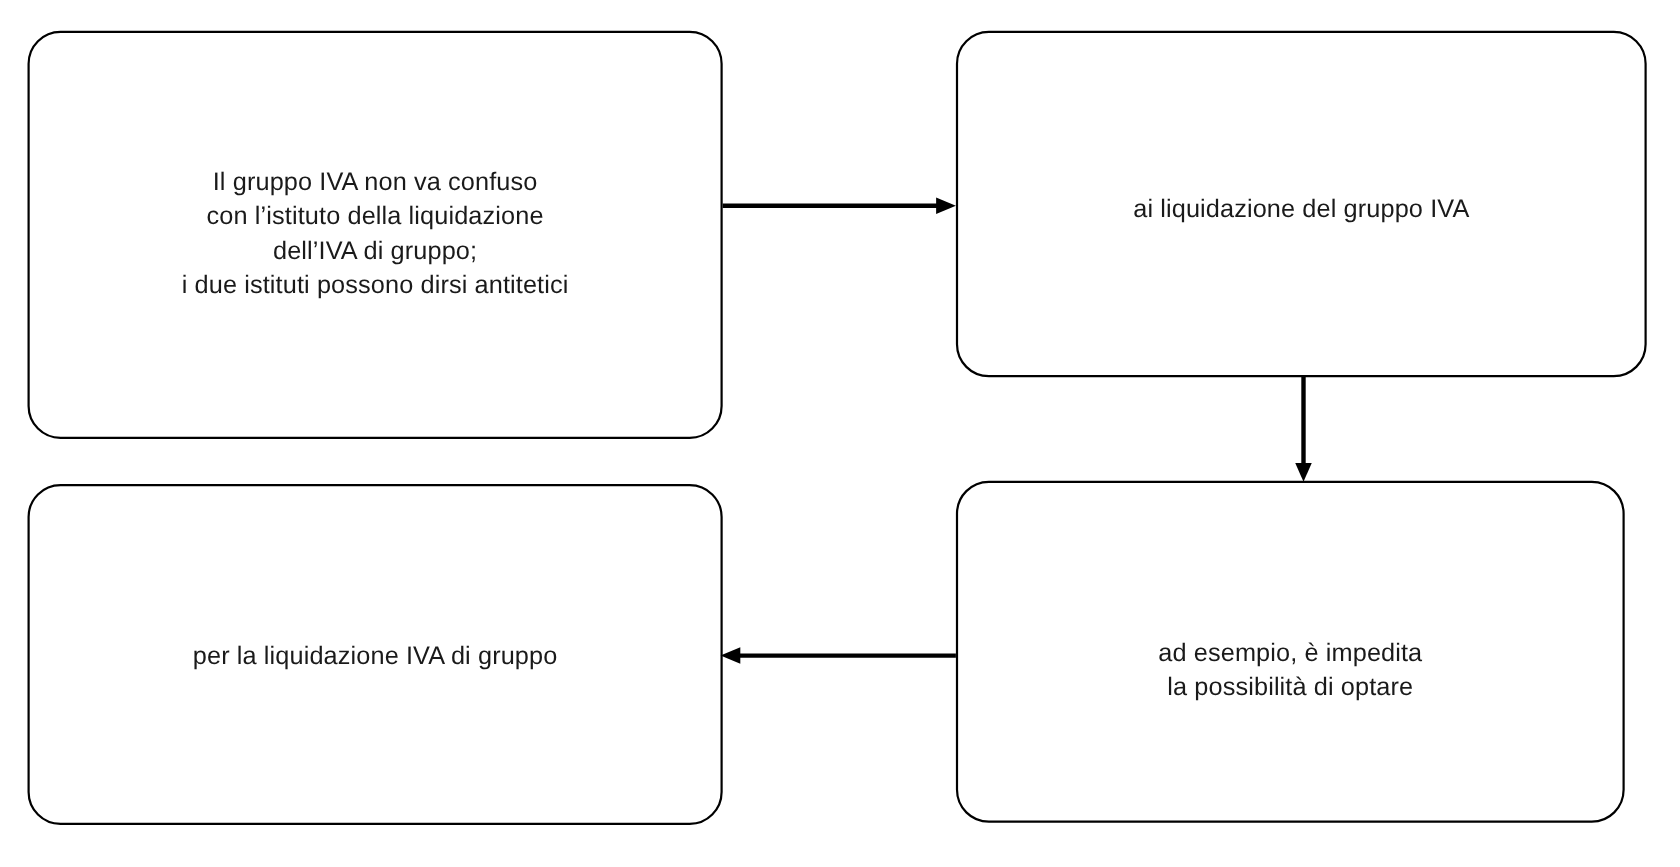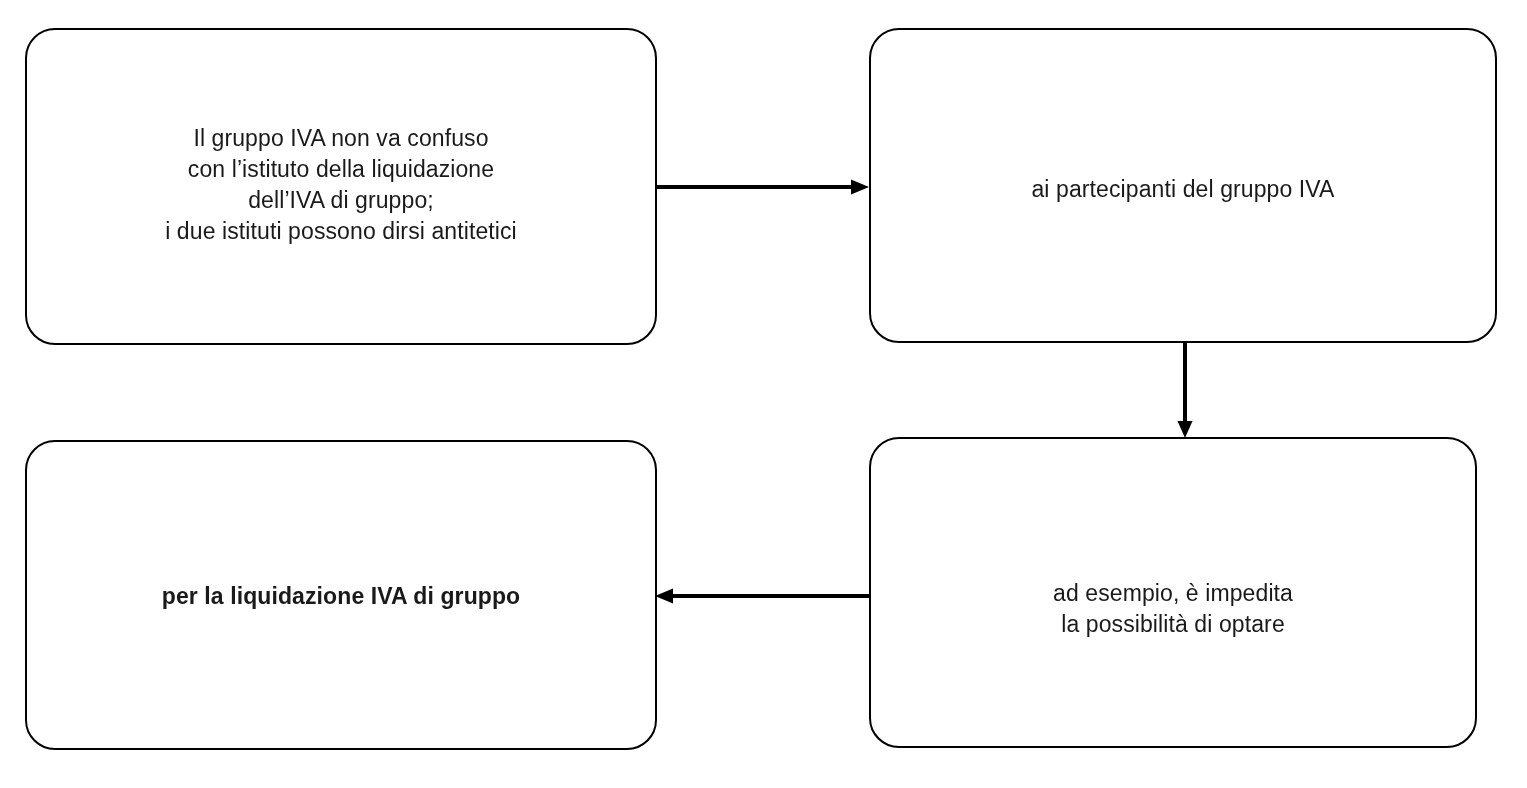--- a/index.html
+++ b/index.html
@@ -32,29 +32,29 @@
   .node-label {
     font-family: "Liberation Sans", "DejaVu Sans", sans-serif;
     font-size: 23px;
     line-height: 31px;
     color: #1a1a1a;
     white-space: pre-line;
     letter-spacing: 0.1px;
     padding: 0 14px;
   }
   
-  #node-1 { left: 25px;  top: 28px;  width: 632px; height: 317px; }
+  #node-1 { left: 25px;  top: 28px;  width: 632px; height: 371px; }
   #node-2 { left: 869px; top: 28px;  width: 628px; height: 315px; }
   #node-3 { left: 25px;  top: 440px; width: 632px; height: 310px; }
   #node-4 { left: 869px; top: 437px; width: 608px; height: 311px; }
 
   
   #node-2 .node-label { position: relative; top: 4px; }
   #node-4 .node-label { position: relative; top: 16px; }
-  #node-3 .node-label { position: relative; top: 1px; font-weight: bold; }
+  #node-3 .node-label { position: relative; top: 1px; }
   #node-1 .node-label { position: relative; top: -2px; }
 
   .edge {
     position: absolute;
     overflow: visible;
   }
   .edge svg { display: block; overflow: visible; }
 </style>
 </head>
 <body>
@@ -62,21 +62,21 @@
 <div id="canvas">
 
   <div class="node" id="node-1">
     <div class="node-label">Il gruppo IVA non va confuso
 con l’istituto della liquidazione
 dell’IVA di gruppo;
 i due istituti possono dirsi antitetici</div>
   </div>
 
   <div class="node" id="node-2">
-    <div class="node-label">ai partecipanti del gruppo IVA</div>
+    <div class="node-label">ai liquidazione del gruppo IVA</div>
   </div>
 
   <div class="node" id="node-3">
     <div class="node-label">per la liquidazione IVA di gruppo</div>
   </div>
 
   <div class="node" id="node-4">
     <div class="node-label">ad esempio, è impedita
 la possibilità di optare</div>
   </div>

